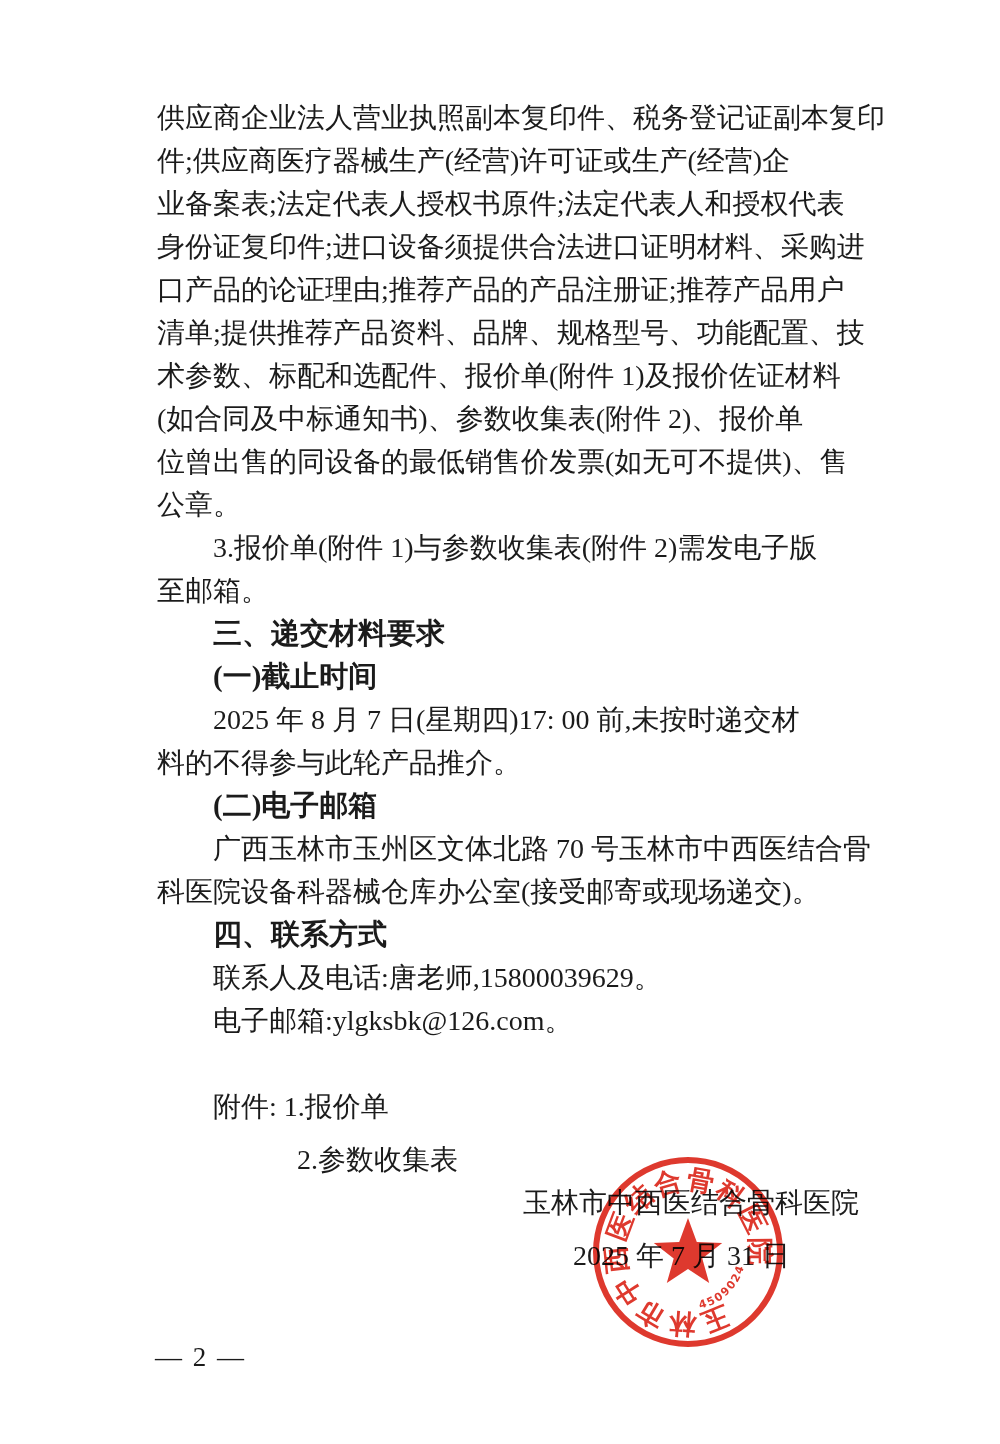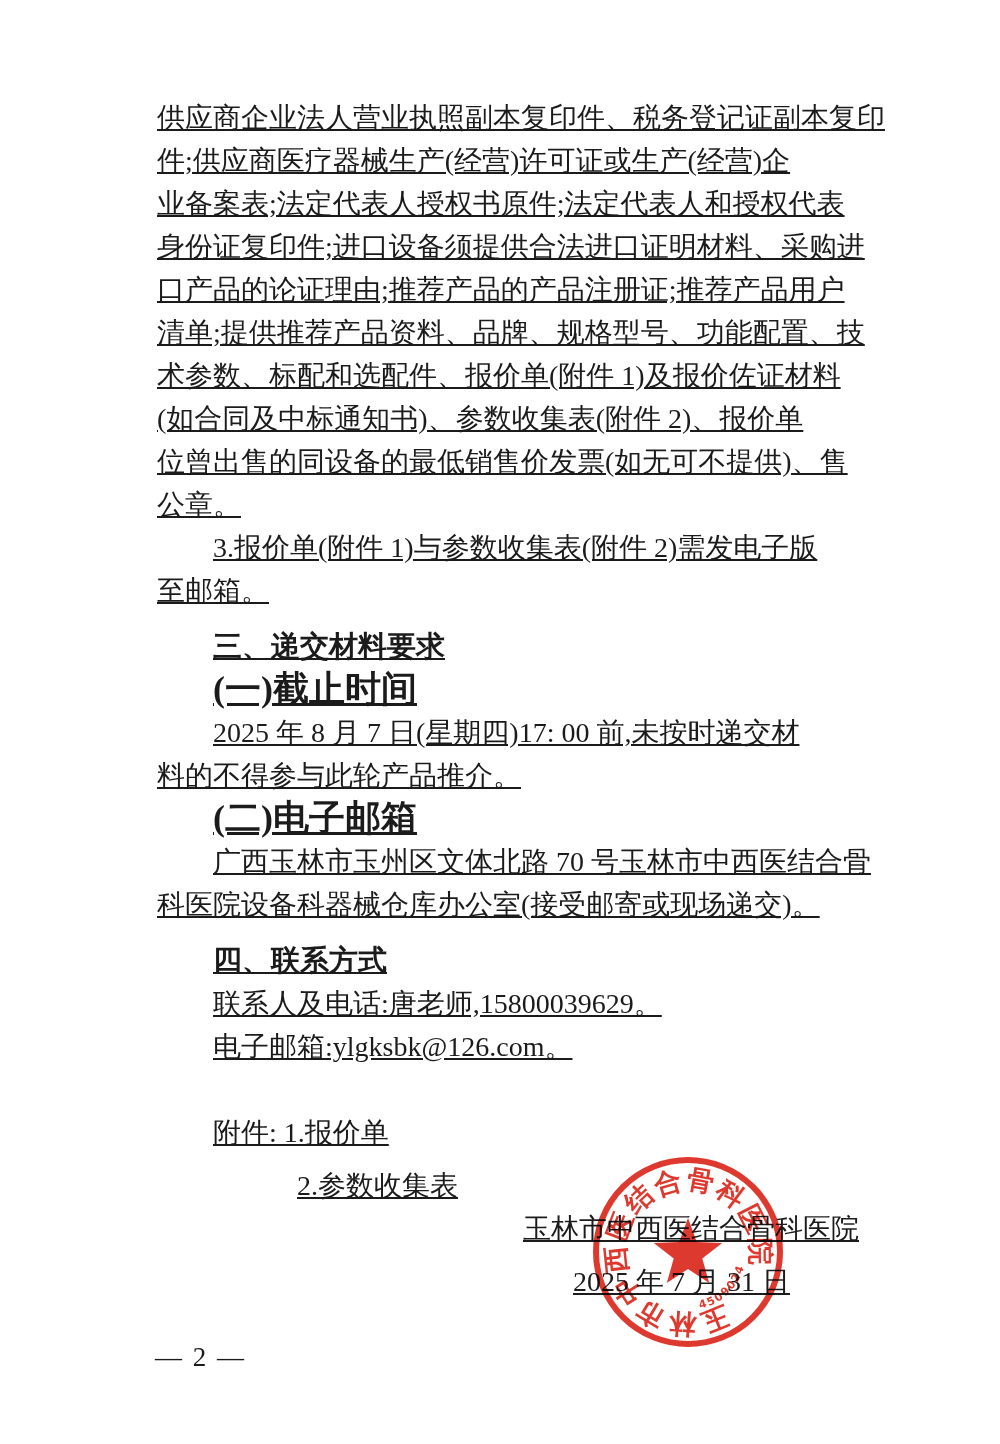--- a/index.html
+++ b/index.html
@@ -15,33 +15,31 @@
   #textblock{
     position:absolute;
     left:157px;top:96px;width:716px;
   }
   .ln{
     font-size:28px;
     line-height:43px;
     height:43px;
     white-space:nowrap;
     letter-spacing:0px;
-    text-decoration:underline;
   }
   .indent{padding-left:56px;}
   .indent2{padding-left:140px;margin-top:10px;}
   .head-sans{
     font-family:"Liberation Sans","DejaVu Sans",sans-serif;
     font-weight:bold;
     font-size:29px;
-    margin-top:13px;
   }
   .head-serif{
     font-weight:bold;
-    font-size:36px;
+    font-size:29px;
   }
   .spacer{height:43px;}
   .sig-org{padding-left:366px;}
   .sig-date{padding-left:416px;margin-top:10px;}
   #pagenum{
     position:absolute;
     left:155px;top:1342px;
     font-size:27px;
     letter-spacing:2px;
   }

